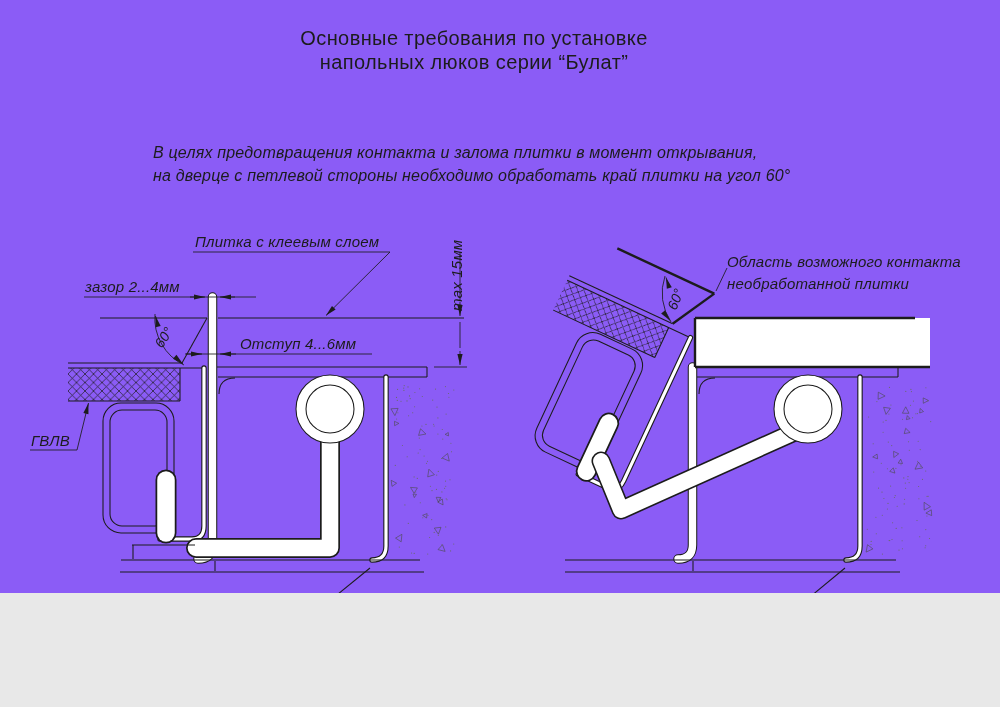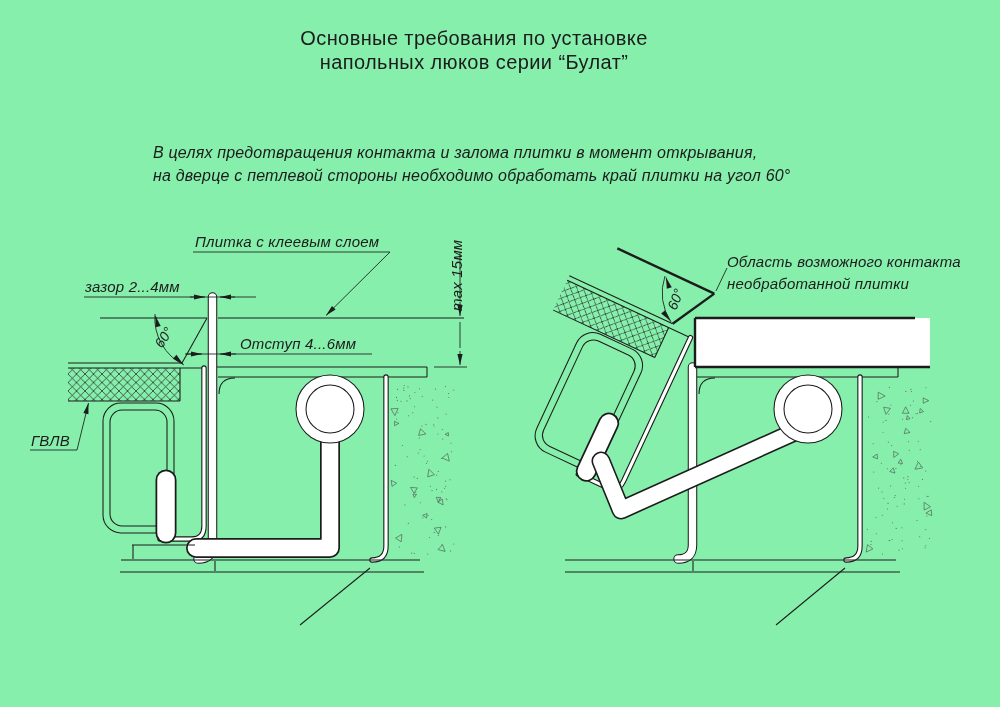--- a/index.html
+++ b/index.html
@@ -1,16 +1,16 @@
 <!DOCTYPE html>
 <html><head>
 <meta charset="utf-8">
 <style>
   html,body{margin:0;padding:0;background:#e8e8e8;}
-  #page{position:relative;width:1000px;height:707px;background:#86efac;overflow:hidden;
+  #page{position:relative;width:1000px;height:593px;background:#8b5cf6;overflow:hidden;
         font-family:"Liberation Sans", sans-serif;text-align:center;}
   svg{position:absolute;left:0;top:0;}
   text{fill:#1c1c1c;}
   .t-title{font-size:20px;letter-spacing:.4px;}
   .t-note{font-size:16px;font-style:italic;letter-spacing:.2px;}
   .t-lab{font-size:15px;font-style:italic;letter-spacing:.2px;}
   .t-ang{font-size:14px;font-style:italic;}
   .ln{stroke:#1c1c1c;stroke-width:1.05;fill:none;}
   .ln-th{stroke:#1c1c1c;stroke-width:2.4;fill:none;}
   .dim{stroke:#1c1c1c;stroke-width:.85;fill:none;}

